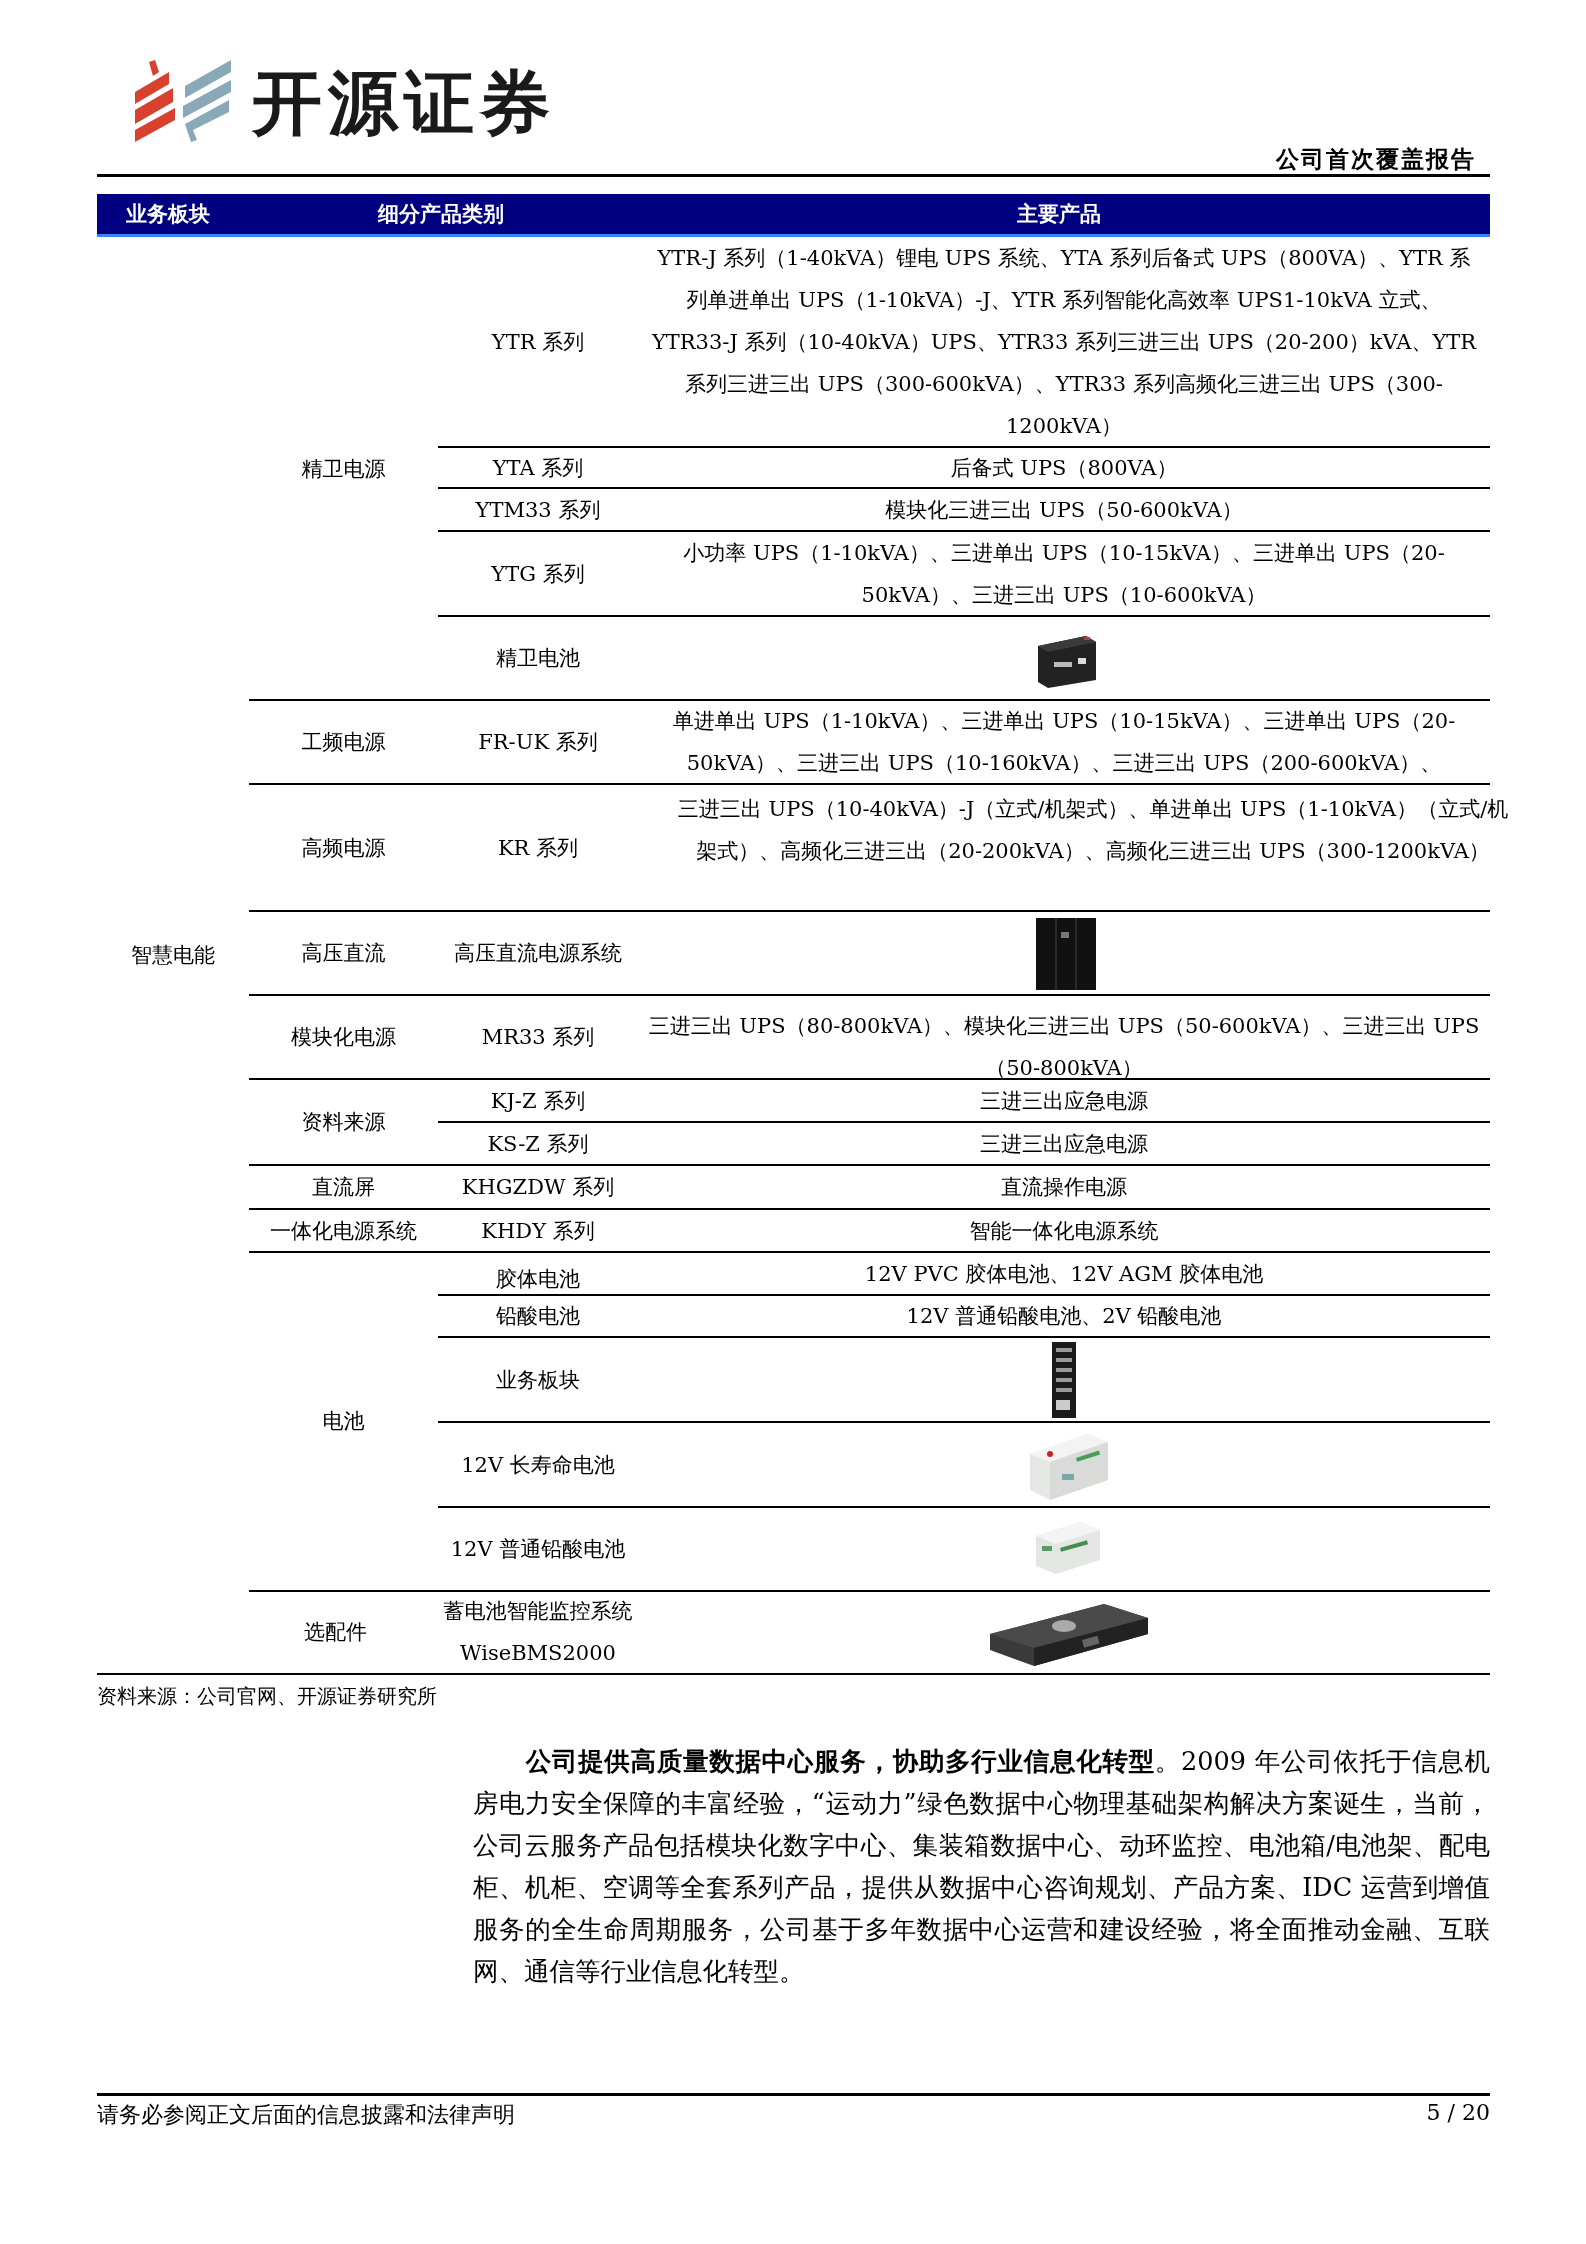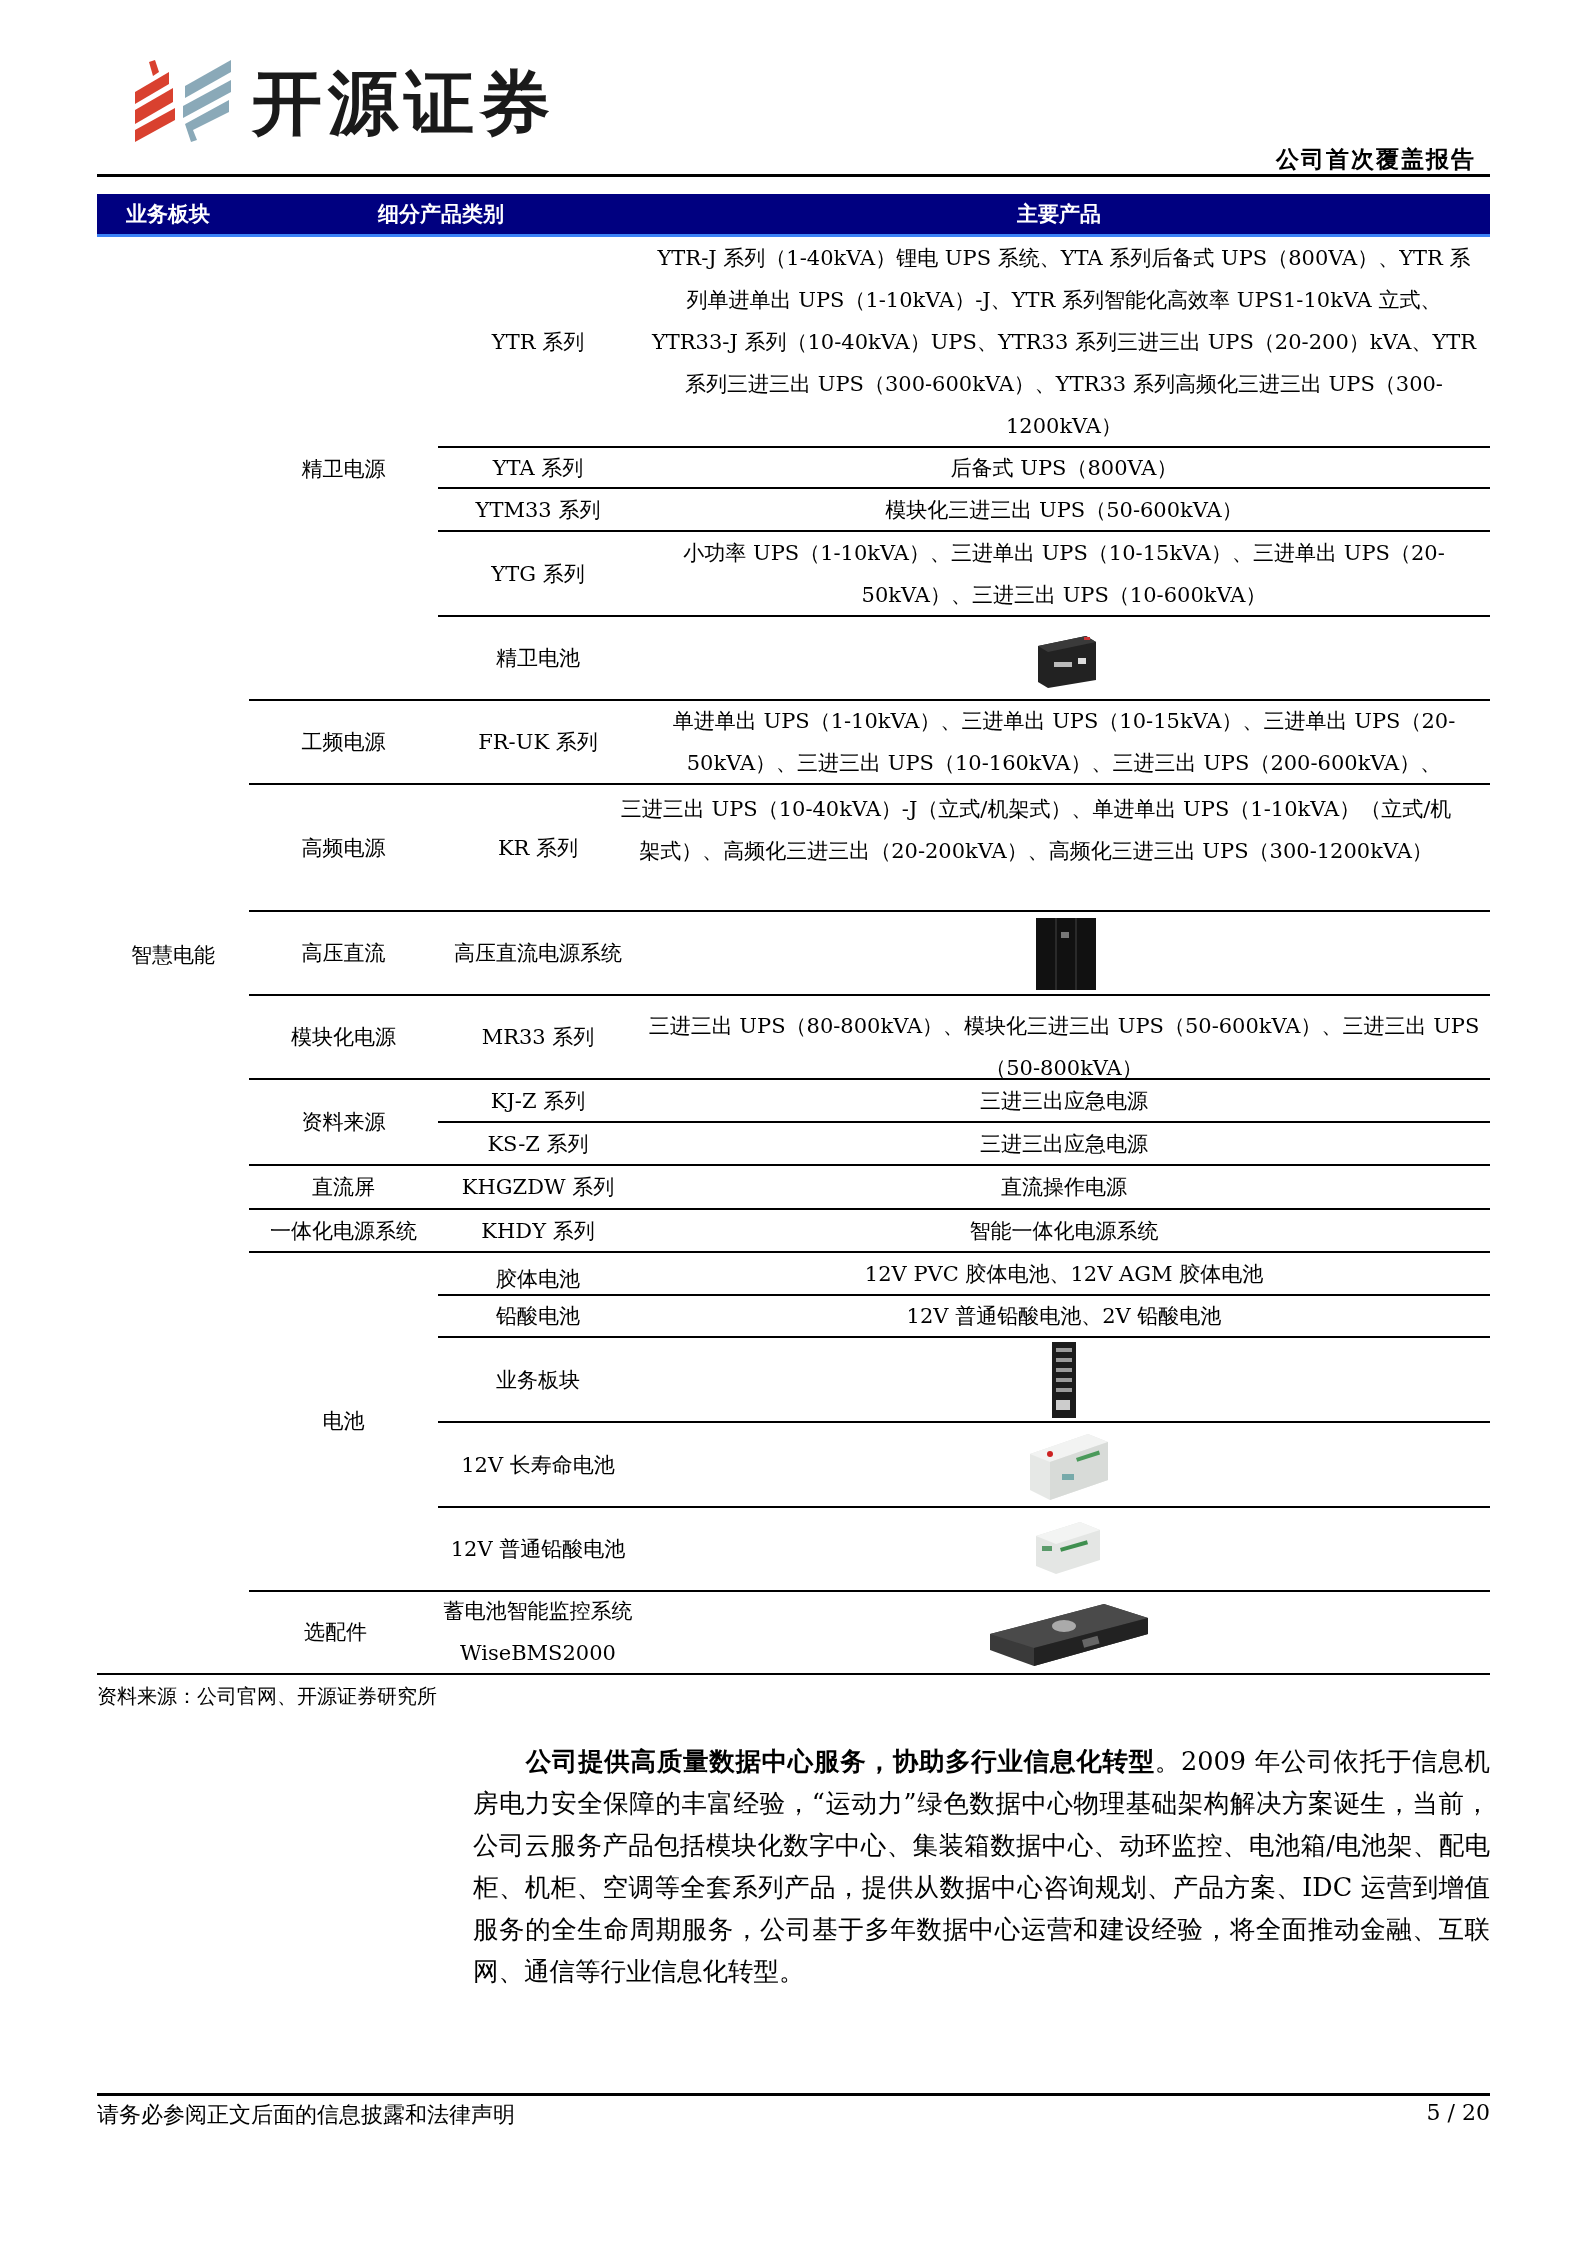--- a/index.html
+++ b/index.html
@@ -78,21 +78,21 @@
 <div class="cell" style="left:438px;top:1337px;width:200px;height:85px;">业务板块</div>
 <div class="cell" style="left:438px;top:1422px;width:200px;height:85px;">12V 长寿命电池</div>
 <div class="cell" style="left:438px;top:1507px;width:200px;height:84px;">12V 普通铅酸电池</div>
 <div class="cell" style="left:438px;top:1591px;width:200px;height:82px;">蓄电池智能监控系统 WiseBMS2000</div>
 
 <div class="cell desc" style="left:638px;top:237px;width:852px;height:210px;">YTR-J 系列（1-40kVA）锂电 UPS 系统、YTA 系列后备式 UPS（800VA）、YTR 系列单进单出 UPS（1-10kVA）-J、YTR 系列智能化高效率 UPS1-10kVA 立式、YTR33-J 系列（10-40kVA）UPS、YTR33 系列三进三出 UPS（20-200）kVA、YTR 系列三进三出 UPS（300-600kVA）、YTR33 系列高频化三进三出 UPS（300-1200kVA）</div>
 <div class="cell desc" style="left:638px;top:447px;width:852px;height:41px;">后备式 UPS（800VA）</div>
 <div class="cell desc" style="left:638px;top:488px;width:852px;height:43px;">模块化三进三出 UPS（50-600kVA）</div>
 <div class="cell desc" style="left:638px;top:531px;width:852px;height:85px;">小功率 UPS（1-10kVA）、三进单出 UPS（10-15kVA）、三进单出 UPS（20-50kVA）、三进三出 UPS（10-600kVA）</div>
 <div class="cell desc" style="left:638px;top:700px;width:852px;height:84px;">单进单出 UPS（1-10kVA）、三进单出 UPS（10-15kVA）、三进单出 UPS（20-50kVA）、三进三出 UPS（10-160kVA）、三进三出 UPS（200-600kVA）、</div>
-<div class="cell desc" style="left:610px;top:784px;width:852px;height:92px;">三进三出 UPS（10-40kVA）-J（立式/机架式）、单进单出 UPS（1-10kVA）（立式/机架式）、高频化三进三出（20-200kVA）、高频化三进三出 UPS（300-1200kVA）</div>
+<div class="cell desc" style="left:667px;top:784px;width:852px;height:92px;">三进三出 UPS（10-40kVA）-J（立式/机架式）、单进单出 UPS（1-10kVA）（立式/机架式）、高频化三进三出（20-200kVA）、高频化三进三出 UPS（300-1200kVA）</div>
 <div class="cell desc" style="left:638px;top:995px;width:852px;height:104px;">三进三出 UPS（80-800kVA）、模块化三进三出 UPS（50-600kVA）、三进三出 UPS（50-800kVA）</div>
 <div class="cell desc" style="left:638px;top:1079px;width:852px;height:43px;">三进三出应急电源</div>
 <div class="cell desc" style="left:638px;top:1122px;width:852px;height:43px;">三进三出应急电源</div>
 <div class="cell desc" style="left:638px;top:1165px;width:852px;height:44px;">直流操作电源</div>
 <div class="cell desc" style="left:638px;top:1209px;width:852px;height:43px;">智能一体化电源系统</div>
 <div class="cell desc" style="left:638px;top:1252px;width:852px;height:43px;">12V PVC 胶体电池、12V AGM 胶体电池</div>
 <div class="cell desc" style="left:638px;top:1295px;width:852px;height:42px;">12V 普通铅酸电池、2V 铅酸电池</div>
 
 <div class="abs" style="left:1034px;top:632px;width:66px;height:58px;">
   <svg width="66" height="58" viewBox="0 0 66 58">

